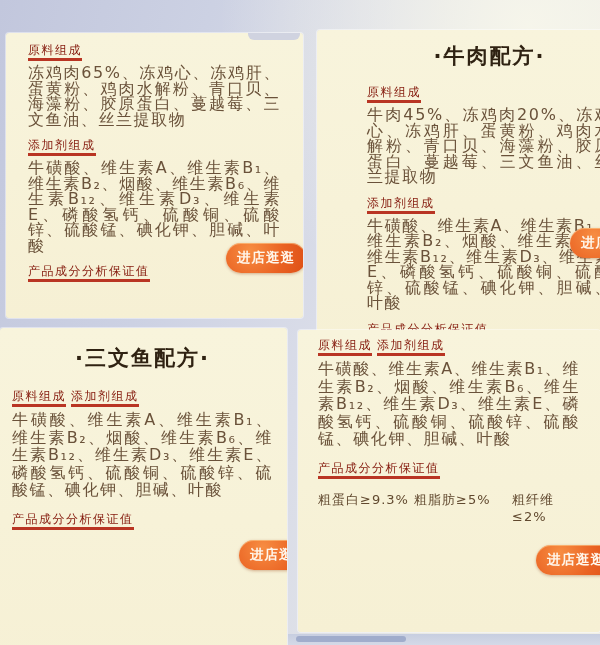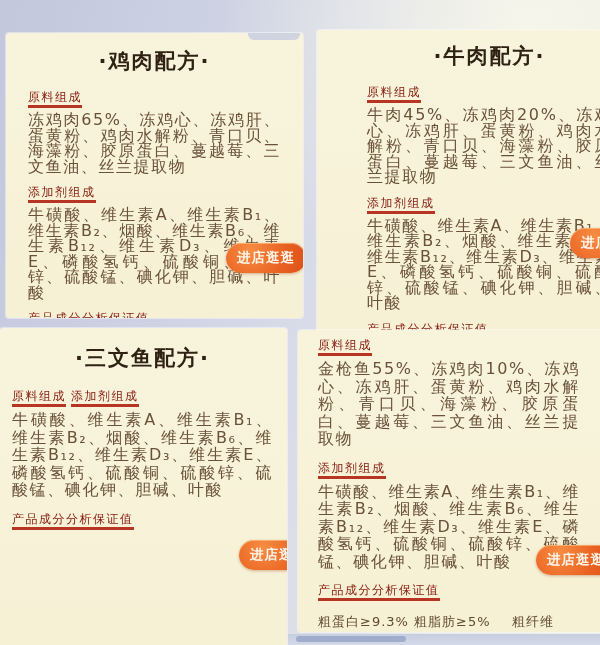--- a/index.html
+++ b/index.html
@@ -67,21 +67,20 @@
 
 <div id="stage">
 
   <div class="plants"></div>
   <div class="bottom-strip"></div>
   <div class="bottom-strip-dark"></div>
 
   <div class="card" style="left:6px;top:33px;width:297px;height:285px;">
     <div class="notch"></div>
     <div class="pad">
-      <div class="card-title">·鸡肉配方·</div>
       <div class="sec-label">原料组成</div>
       <div class="sec-text">冻鸡肉65%、冻鸡心、冻鸡肝、蛋黄粉、鸡肉水解粉、青口贝、海藻粉、胶原蛋白、蔓越莓、三文鱼油、丝兰提取物</div>
       <div class="sec-label">添加剂组成</div>
       <div class="sec-text">牛磺酸、维生素A、维生素B₁、维生素B₂、烟酸、维生素B₆、维生素B₁₂、维生素D₃、维生素E、磷酸氢钙、硫酸铜、硫酸锌、硫酸锰、碘化钾、胆碱、叶酸</div>
       <div class="sec-label">产品成分分析保证值</div>
       
     </div>
     <div class="badge" style="top:210px;right:-3px;">进店逛逛</div>
   </div>
 
@@ -106,21 +105,20 @@
       <div class="sec-text">牛磺酸、维生素A、维生素B₁、维生素B₂、烟酸、维生素B₆、维生素B₁₂、维生素D₃、维生素E、磷酸氢钙、硫酸铜、硫酸锌、硫酸锰、碘化钾、胆碱、叶酸</div>
       <div class="sec-label">产品成分分析保证值</div>
       
     </div>
     <div class="badge" style="top:212px;right:-32px;">进店逛逛</div>
   </div>
 
   <div class="card roomy" style="left:298px;top:330px;width:302px;height:302px;">
     <div class="pad" style="padding:4px 20px 0 20px;">
       <div class="sec-label">原料组成</div>
-      <div class="sec-text">金枪鱼55%、冻鸡肉10%、冻鸡心、冻鸡肝、蛋黄粉、鸡肉水解粉、青口贝、海藻粉、胶原蛋白、蔓越莓、三文鱼油、丝兰提取物</div>
       <div class="sec-label">添加剂组成</div>
       <div class="sec-text">牛磺酸、维生素A、维生素B₁、维生素B₂、烟酸、维生素B₆、维生素B₁₂、维生素D₃、维生素E、磷酸氢钙、硫酸铜、硫酸锌、硫酸锰、碘化钾、胆碱、叶酸</div>
       <div class="sec-label">产品成分分析保证值</div>
       <div class="agrid">
         <span>粗蛋白≥9.3%</span>
         <span>粗脂肪≥5%</span>
         <span>粗纤维≤2%</span>
 
       </div>
     </div>

